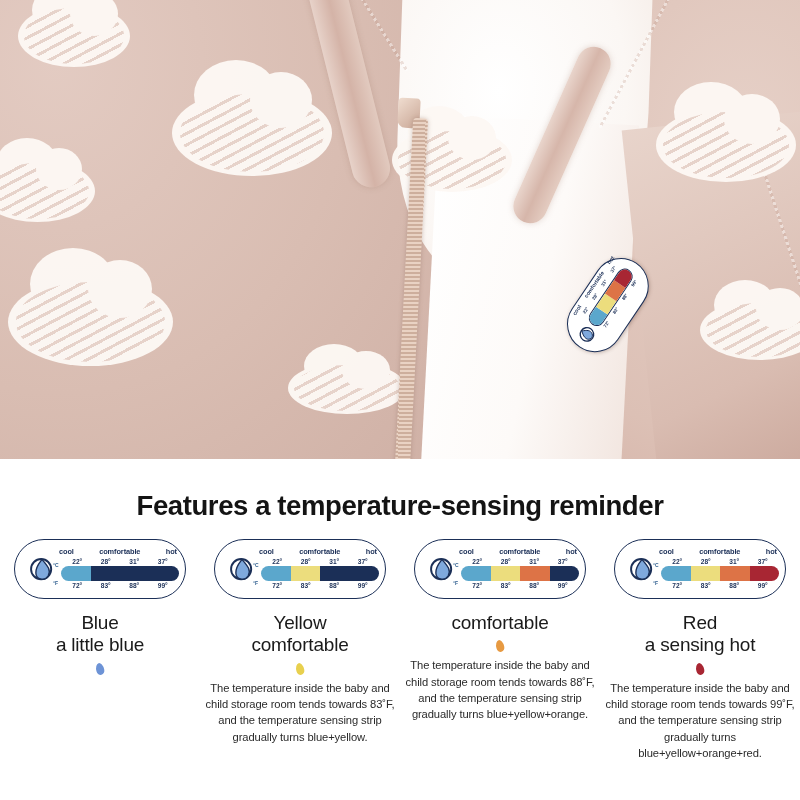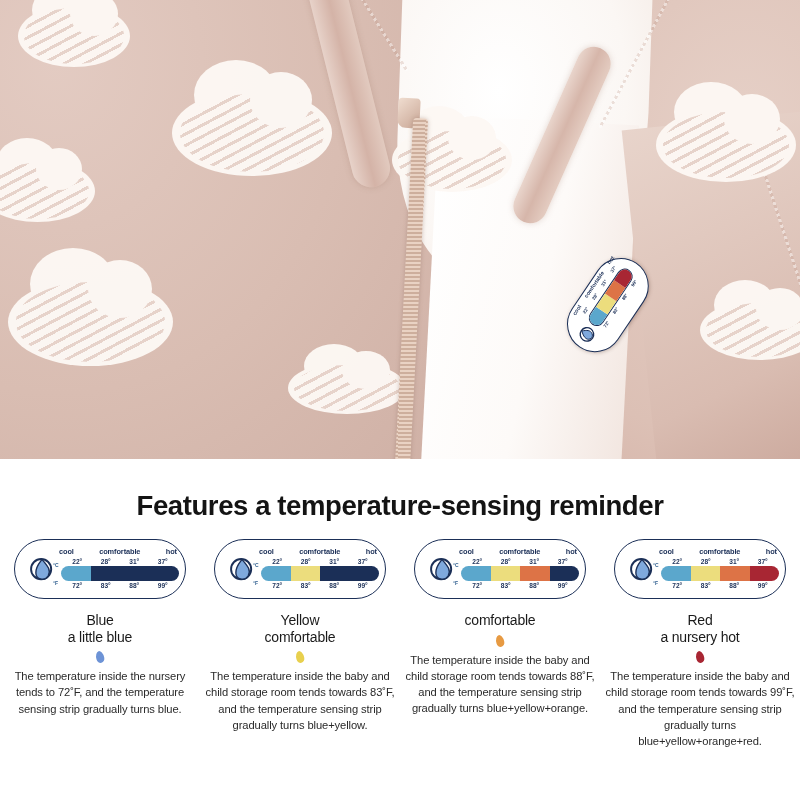--- a/index.html
+++ b/index.html
@@ -310,21 +310,21 @@
     border-radius: 8px;
     overflow: hidden;
     display: flex;
   }
   .bar span { flex: 1 1 25%; }
 
   
   .cap-title {
     margin-top: 13px;
     text-align: center;
-    font-size: 14px;
+    font-size: 19px;
     font-weight: 400;
     color: #1a1a1a;
     line-height: 1.18;
     letter-spacing: -0.2px;
   }
   .dot {
     margin: 6px auto 5px;
     width: 8px;
     height: 12px;
     border-radius: 50% 50% 50% 50% / 62% 62% 38% 38%;
@@ -460,21 +460,20 @@
             <span>83°</span>
             <span>88°</span>
             <span>99°</span>
           </div>
         </div>
         <div class="cap-title">
           <div>Blue</div>
           <div>a little blue</div>
         </div>
         <div class="dot" style="background: rgb(109, 147, 214);"></div>
-        <div class="cap-body">The temperature inside the nursery tends to 72˚F, and the temperature sensing strip gradually turns blue.</div>
       </div>
 
       <div class="col">
         <div class="strip-card">
           <svg class="strip-drop" viewBox="0 0 32 32">
             <circle cx="15" cy="15" r="11.5" fill="none" stroke="#1b2f57" stroke-width="2.2"></circle>
             <path d="M16 4 C22 11 27 16 23 23 C19 29 9 27 9 19 C9 12 13 8 16 4 Z" fill="#7fa9dd" stroke="#1b2f57" stroke-width="1.6"></path>
           </svg>
           <div class="strip-words">
             <span>cool</span>
@@ -576,21 +575,21 @@
             </div>
           <div class="row-bot">
             <span>72°</span>
             <span>83°</span>
             <span>88°</span>
             <span>99°</span>
           </div>
         </div>
         <div class="cap-title">
           <div>Red</div>
-          <div>a nursery hot</div>
+          <div>a sensing hot</div>
         </div>
         <div class="dot" style="background: rgb(168, 38, 51);"></div>
         <div class="cap-body">The temperature inside the baby and child storage room tends towards 99˚F, and the temperature sensing strip gradually turns blue+yellow+orange+red.</div>
       </div>
 
     </div>
   </div>
 </div>
 
 </body></html>

